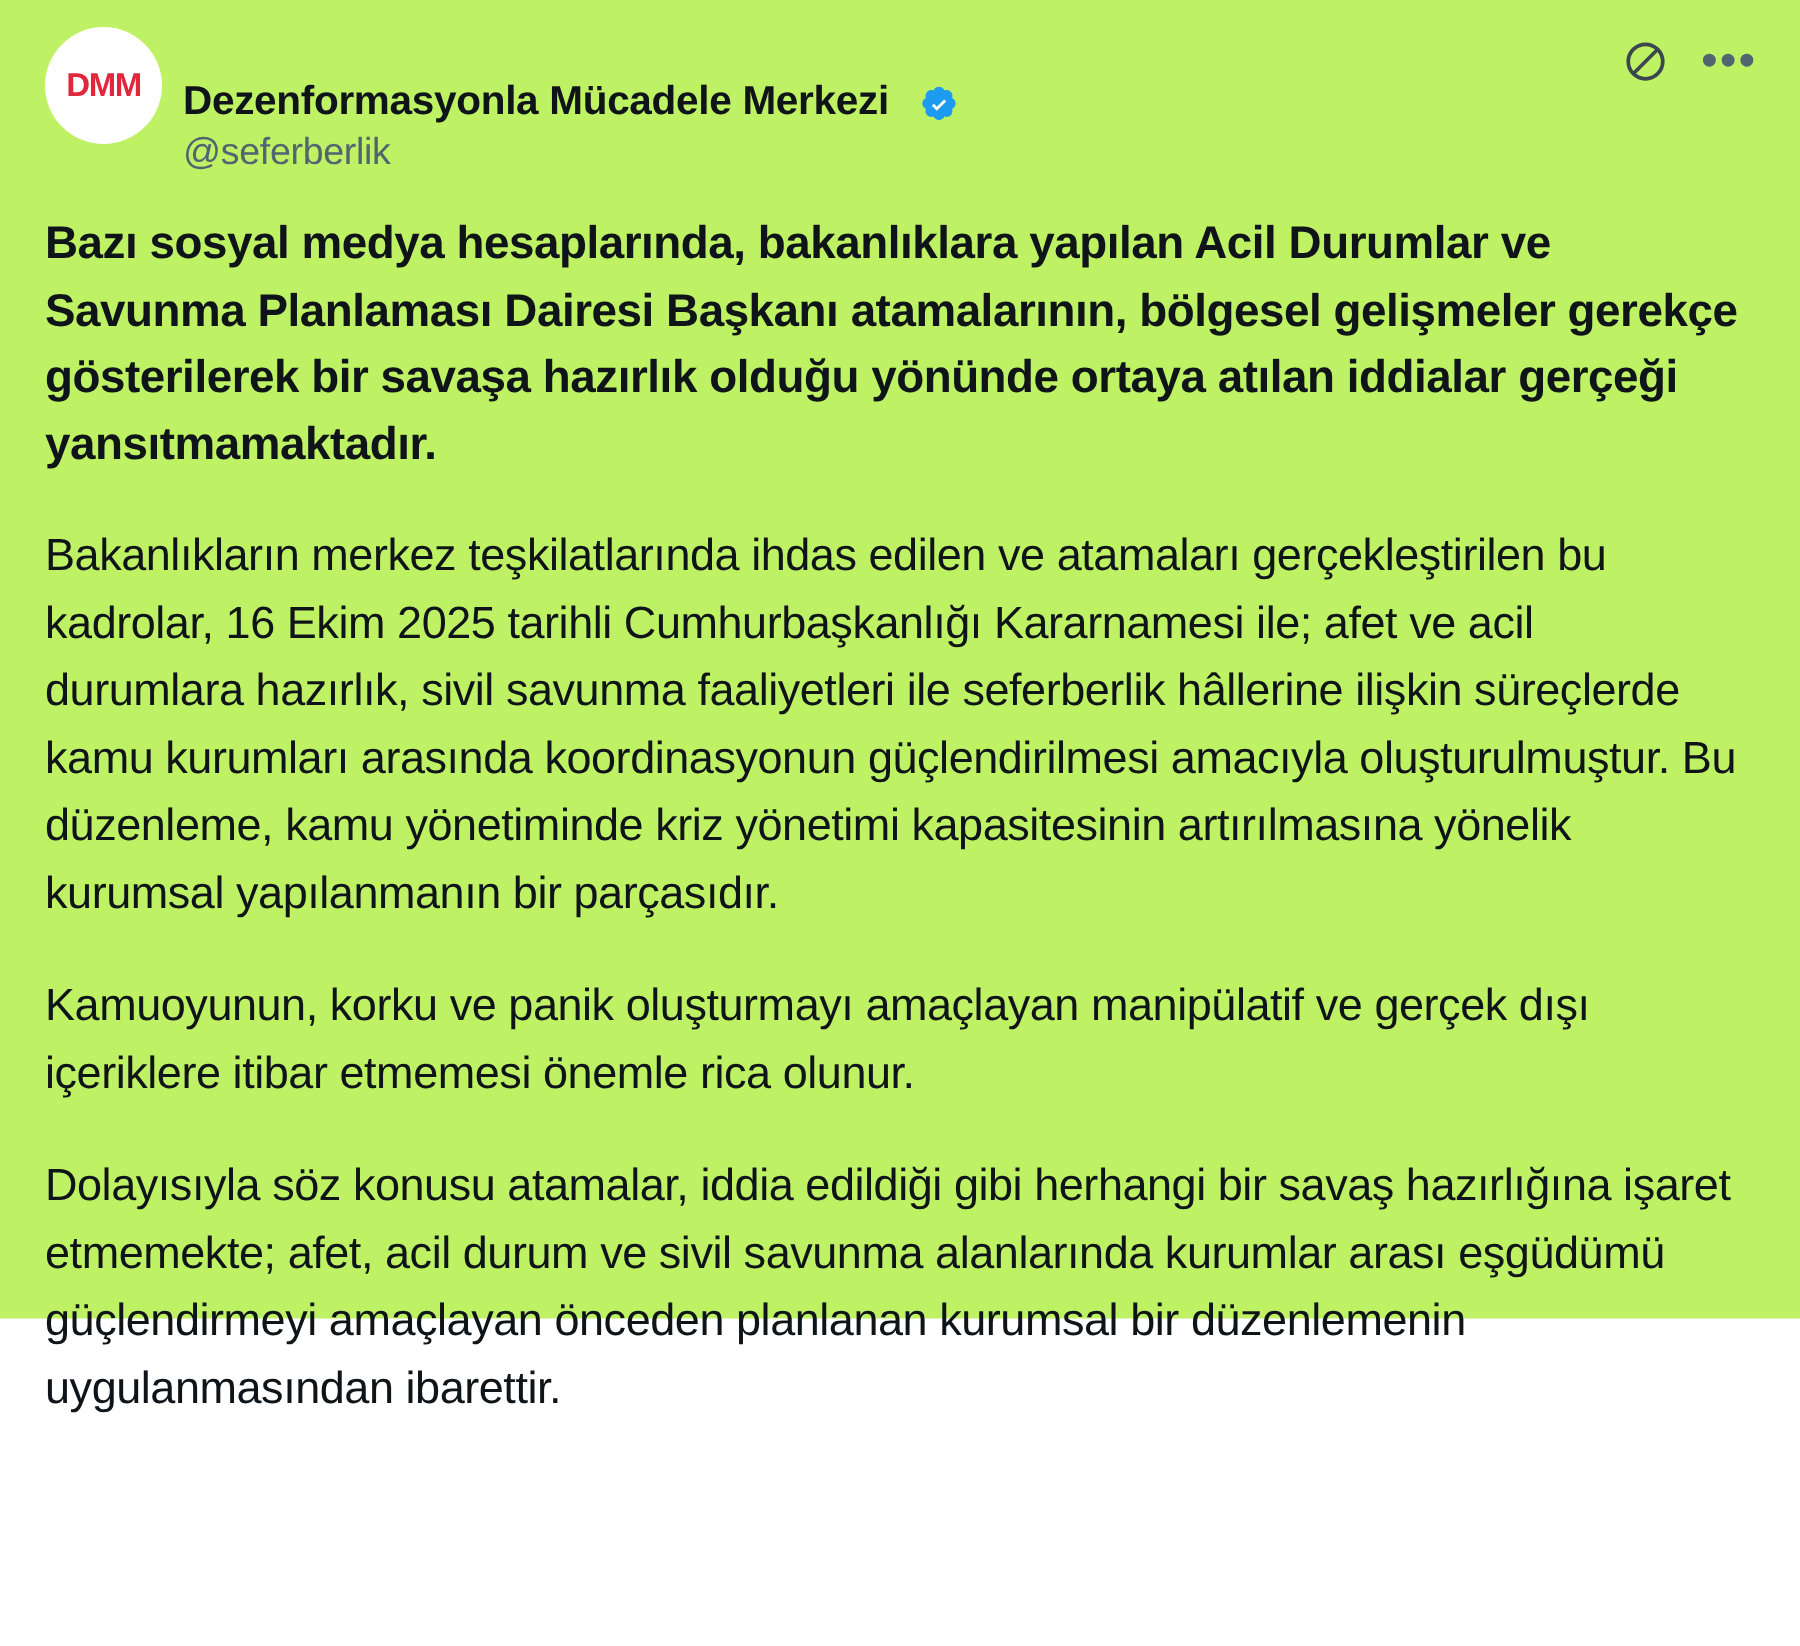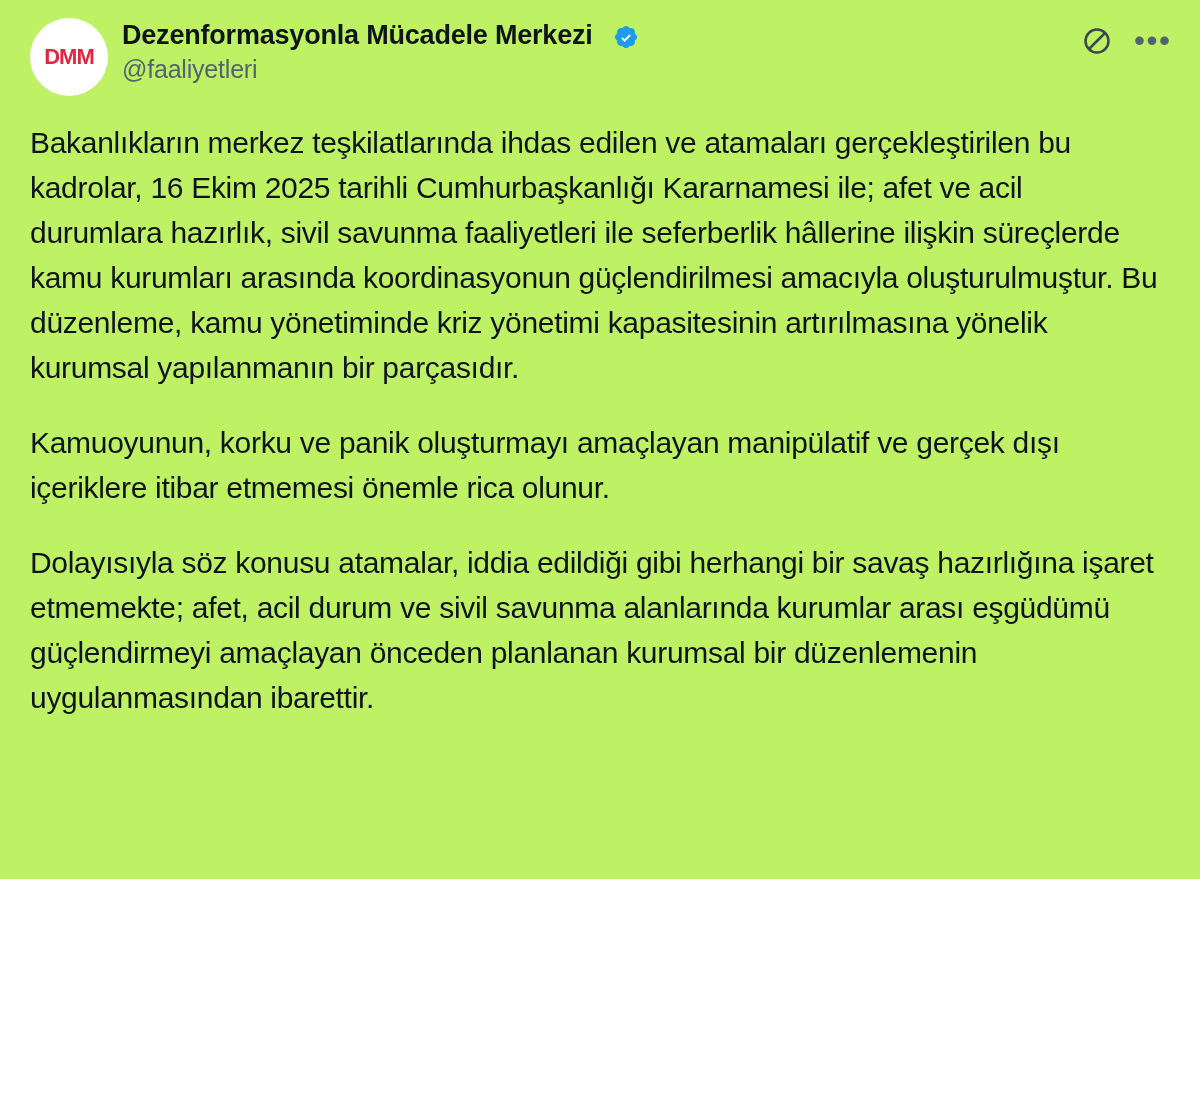--- a/index.html
+++ b/index.html
@@ -56,20 +56,21 @@
     flex-direction: column;
     justify-content: center;
     padding-top: 4px;
     flex: 1 1 auto;
     min-width: 0;
   }
   .name-row {
     display: flex;
     align-items: center;
     gap: 20px;
+    margin-top: 32px;
   }
   .display-name {
     font-size: 27px;
     font-weight: 700;
     color: #0f1419;
     letter-spacing: -0.2px;
     white-space: nowrap;
   }
   .verified {
     width: 26px;
@@ -144,36 +145,37 @@
     <div class="identity">
       <div class="name-row">
         <span class="display-name">Dezenformasyonla Mücadele Merkezi</span>
         <span class="verified">
           <svg viewBox="0 0 24 24" width="26" height="26" aria-hidden="true">
             <path fill="#1d9bf0" d="M22.25 12c0-1.43-.88-2.67-2.19-3.34.46-1.39.2-2.9-.81-3.91s-2.52-1.27-3.91-.81C14.67 2.63 13.43 1.75 12 1.75s-2.67.88-3.34 2.19c-1.39-.46-2.9-.2-3.91.81s-1.27 2.52-.81 3.91C2.63 9.33 1.75 10.57 1.75 12s.88 2.67 2.19 3.34c-.46 1.39-.2 2.9.81 3.91s2.52 1.27 3.91.81c.67 1.31 1.91 2.19 3.34 2.19s2.67-.88 3.34-2.19c1.39.46 2.9.2 3.91-.81s1.27-2.52.81-3.91c1.31-.67 2.19-1.91 2.19-3.34z"></path>
             <path fill="#ffffff" d="M10.68 16.52l-3.1-3.1 1.27-1.27 1.83 1.83 4.47-4.47 1.27 1.27-5.74 5.74z"></path>
           </svg>
         </span>
       </div>
-      <div class="handle">@faaliyetleri</div>
+      <div class="handle">@seferberlik</div>
     </div>
 
     <div class="header-actions">
       <div class="icon-btn">
         <svg viewBox="0 0 24 24" width="30" height="30" aria-hidden="true">
           <circle cx="12" cy="12" r="9.2" fill="none" stroke="#3b4650" stroke-width="2"></circle>
           <line x1="5.6" y1="18.4" x2="18.4" y2="5.6" stroke="#3b4650" stroke-width="2"></line>
         </svg>
       </div>
       <div class="icon-btn">
         <span class="dots">•••</span>
       </div>
     </div>
 
   </div>
 
   <div class="content">
+    <p class="lead">Bazı sosyal medya hesaplarında, bakanlıklara yapılan Acil Durumlar ve Savunma Planlaması Dairesi Başkanı atamalarının, bölgesel gelişmeler gerekçe gösterilerek bir savaşa hazırlık olduğu yönünde ortaya atılan iddialar gerçeği yansıtmamaktadır.</p>
     <p class="para">Bakanlıkların merkez teşkilatlarında ihdas edilen ve atamaları gerçekleştirilen bu kadrolar, 16 Ekim 2025 tarihli Cumhurbaşkanlığı Kararnamesi ile; afet ve acil durumlara hazırlık, sivil savunma faaliyetleri ile seferberlik hâllerine ilişkin süreçlerde kamu kurumları arasında koordinasyonun güçlendirilmesi amacıyla oluşturulmuştur. Bu düzenleme, kamu yönetiminde kriz yönetimi kapasitesinin artırılmasına yönelik kurumsal yapılanmanın bir parçasıdır.</p>
     <p class="para">Kamuoyunun, korku ve panik oluşturmayı amaçlayan manipülatif ve gerçek dışı içeriklere itibar etmemesi önemle rica olunur.</p>
     <p class="para">Dolayısıyla söz konusu atamalar, iddia edildiği gibi herhangi bir savaş hazırlığına işaret etmemekte; afet, acil durum ve sivil savunma alanlarında kurumlar arası eşgüdümü güçlendirmeyi amaçlayan önceden planlanan kurumsal bir düzenlemenin uygulanmasından ibarettir.</p>
   </div>
 
 </div>
 
 </body></html>

